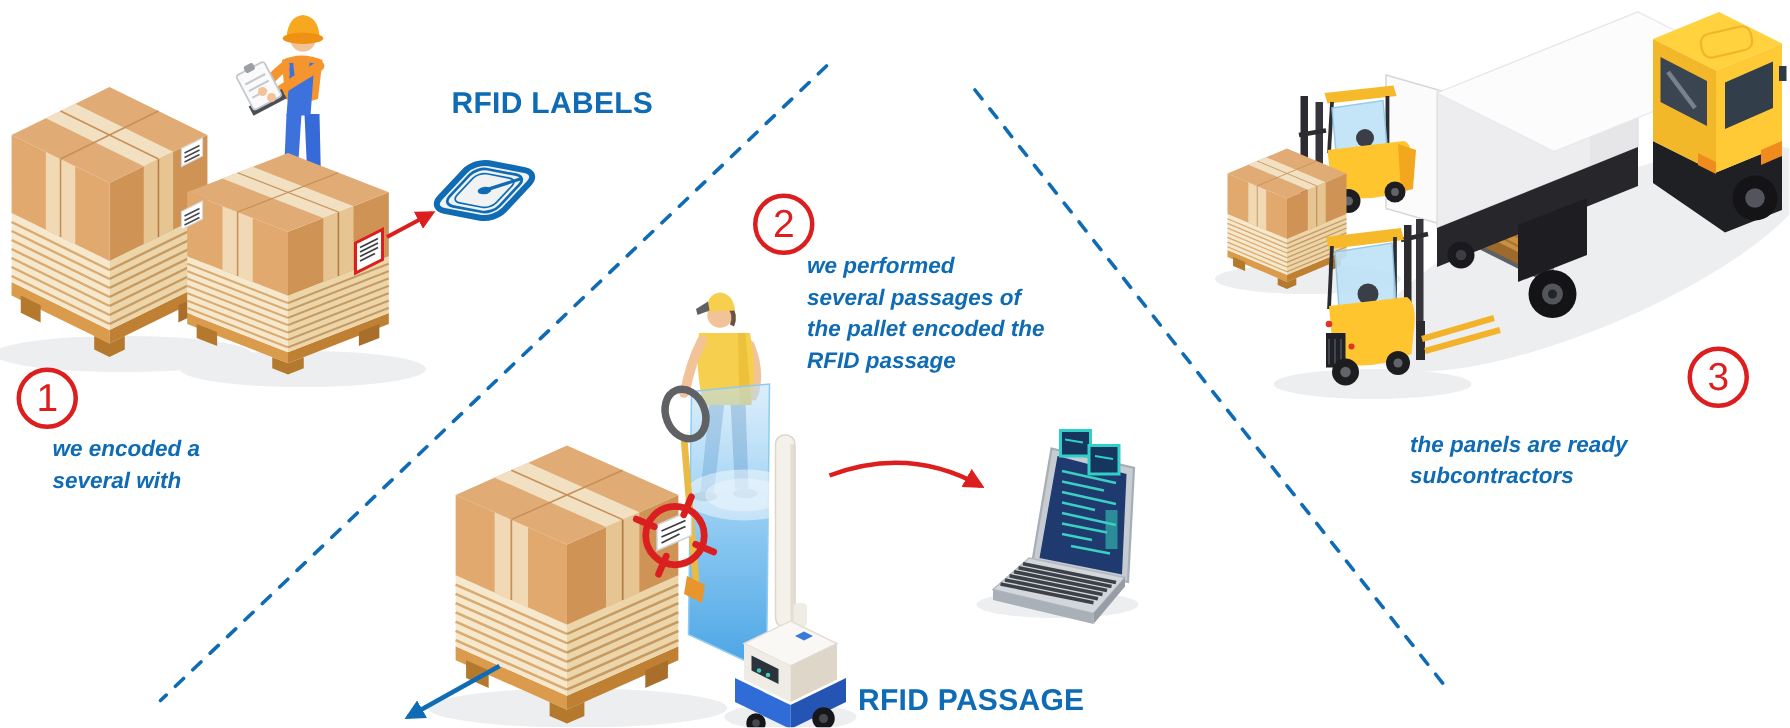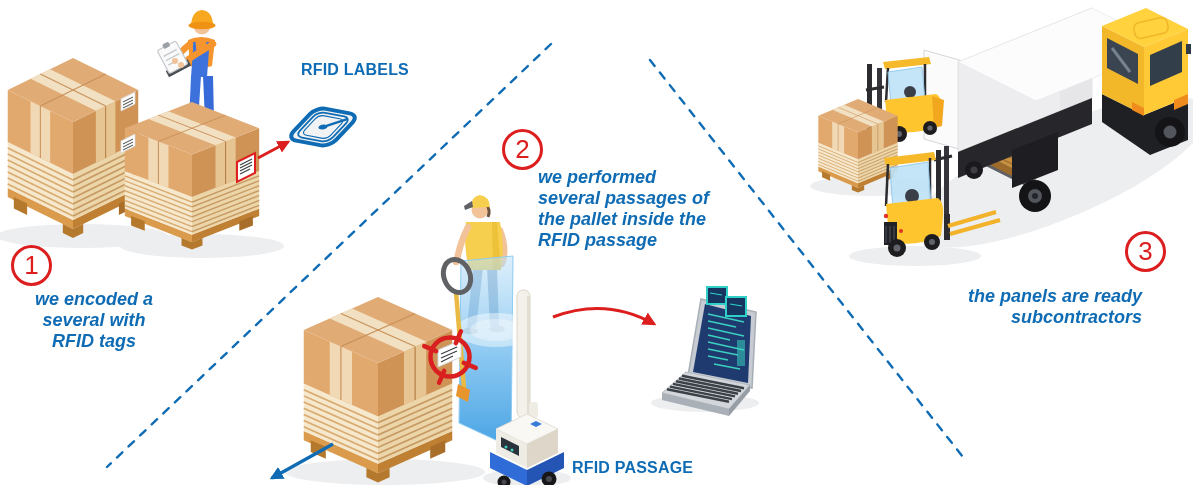--- a/index.html
+++ b/index.html
@@ -1,23 +1,23 @@
 <!DOCTYPE html>
 <html><head>
 <meta charset="utf-8">
 <style>
   html,body{margin:0;padding:0;background:#fff;}
   .canvas{position:relative;width:1193px;height:485px;background:#ffffff;overflow:hidden;
           font-family:"Liberation Sans",sans-serif;}
   .art{position:absolute;left:0;top:0;}
   .caption{position:absolute;color:#0f6cb4;font-style:italic;font-weight:bold;
-           font-size:18px;line-height:21px;}
+           font-size:15px;line-height:21px;}
   .caption span{display:block;}
-  .caption.right{text-align:right;}
-  .label{position:absolute;color:#0f6cb4;font-weight:bold;font-size:16px;line-height:23px;
+  .caption.right{text-align:left;}
+  .label{position:absolute;color:#0f6cb4;font-weight:bold;font-size:20px;line-height:23px;
          letter-spacing:.2px;}
   .label span{display:block;}
   .badge{position:absolute;width:41px;height:41px;box-sizing:border-box;
          border:3.5px solid #dc1e1e;border-radius:50%;color:#dc1e1e;
          font-size:26px;font-weight:500;line-height:34px;text-align:center;}
 </style>
 </head>
 <body>
 
 <div class="canvas">
@@ -336,29 +336,28 @@
         <circle cx="897" cy="248" r="3.5" fill="#61646a"></circle>
     <circle cx="932" cy="242" r="8" fill="#1d1d20"></circle>
         <circle cx="932" cy="242" r="3" fill="#61646a"></circle>
   </g>
 </svg>
 
 <div class="badge" style="left:11px;top:245px;">1</div>
 <div class="badge" style="left:502px;top:129px;">2</div>
 <div class="badge" style="left:1125px;top:231px;">3</div>
 
-<div class="caption" style="left:35px;top:289px;text-align:center;">
+<div class="caption" style="left:35px;top:289px;">
   <span>we encoded a</span>
   <span>several with</span>
-  <span>RFID tags</span>
 </div>
 <div class="caption" style="left:538px;top:167px;">
   <span>we performed</span>
   <span>several passages of</span>
-  <span>the pallet inside the</span>
+  <span>the pallet encoded the</span>
   <span>RFID passage</span>
 </div>
 <div class="caption right" style="left:940px;top:286px;width:202px;">
   <span>the panels are ready</span>
   <span>subcontractors</span>
 </div>
 
 <div class="label" style="left:301px;top:58px;">RFID LABELS</div>
 <div class="label" style="left:572px;top:456px;">RFID PASSAGE</div>
 

